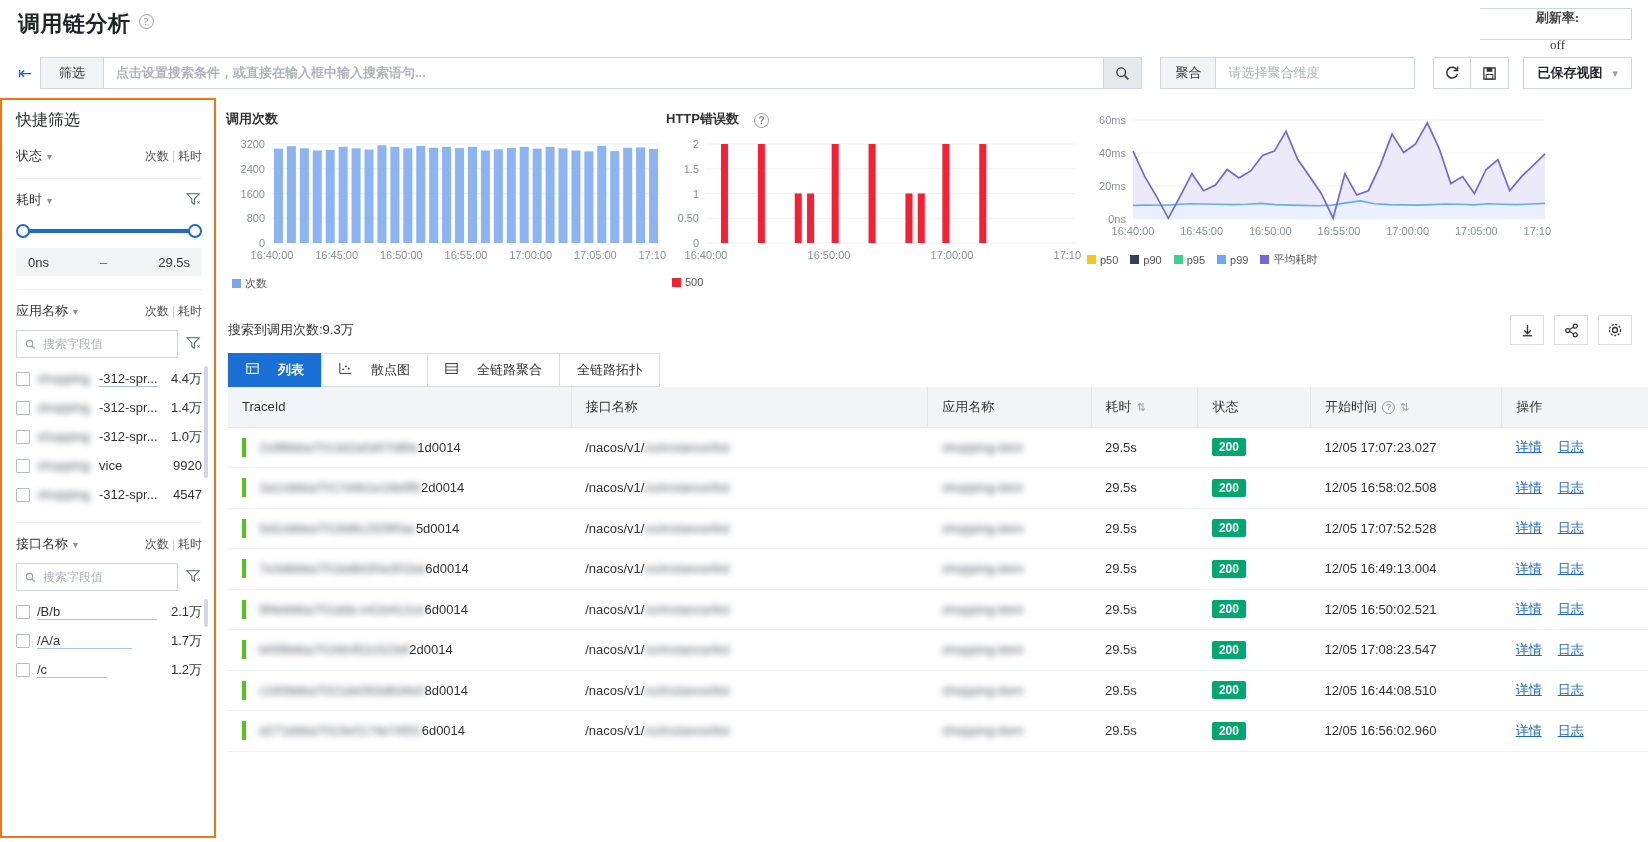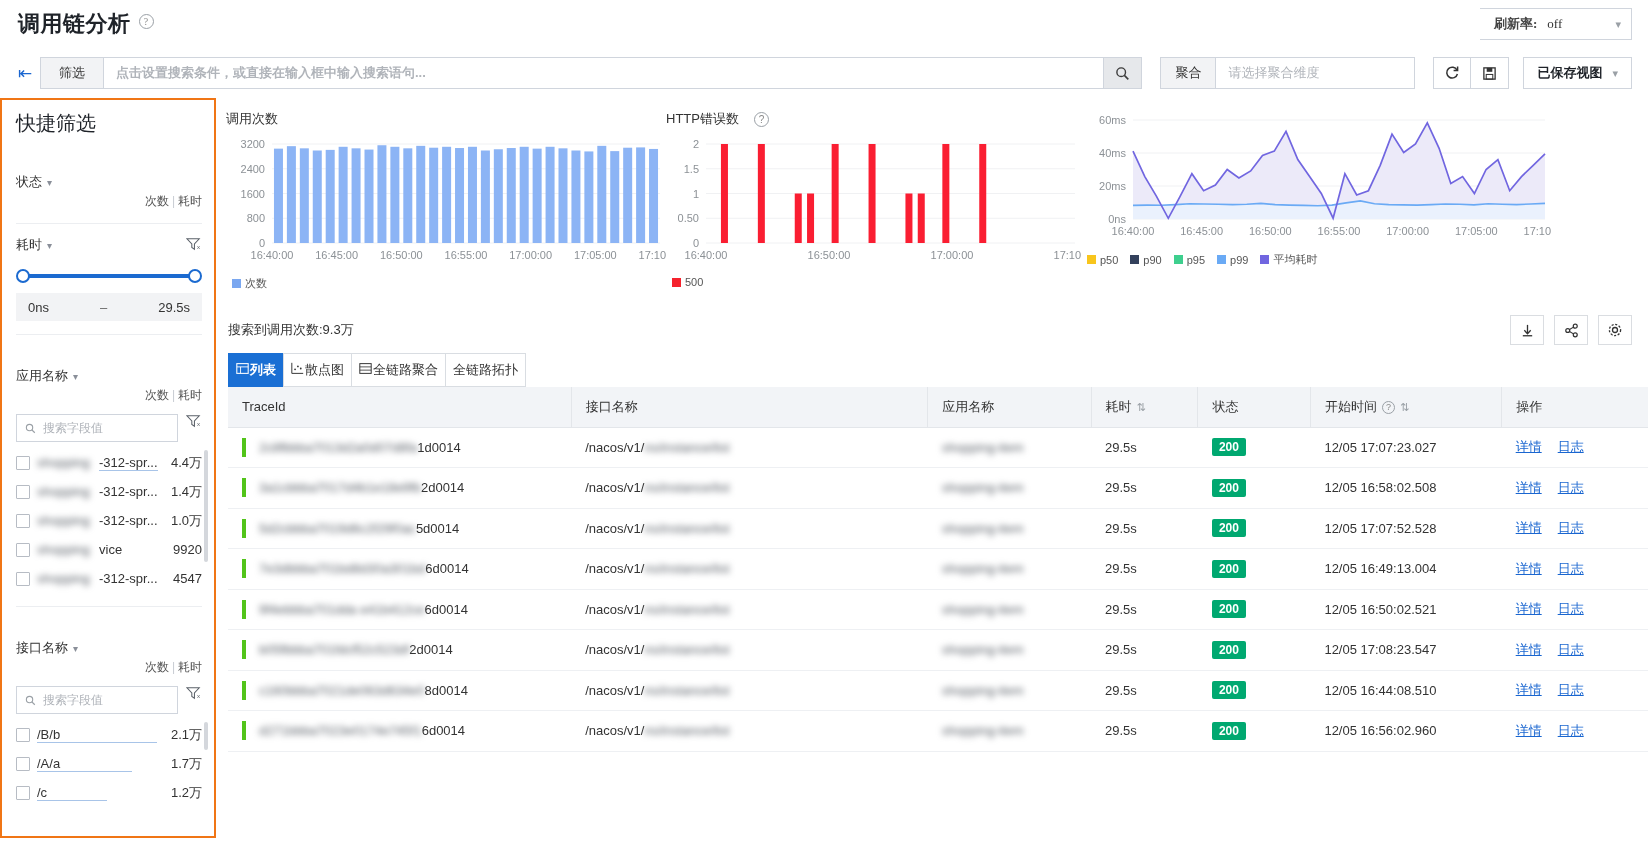--- a/index.html
+++ b/index.html
@@ -20,21 +20,21 @@
     font-size: 10px; color: #888; margin-left: 8px; position: relative; top: -3px;
   }
   .header-right { margin-left: auto; display: flex; align-items: center; padding-right: 16px; }
   .time-range {
     height: 32px; border: 1px solid #d0d5dd; display: flex; align-items: center;
     padding: 0 16px; font-size: 13px; color: #1f2329; font-weight: bold; min-width: 250px;
     background: #fff;
   }
   .refresh-box {
     height: 32px; border: 1px solid #d0d5dd; border-left: none; display: flex; align-items: center;
-    padding: 0 10px 0 14px; gap: 10px; background: #fff; min-width: 152px;
+    padding: 0 10px 0 14px; gap: 10px; background: #fff; min-width: 152px; flex-direction: column;
   }
   .refresh-label { color: #444; font-size: 13px; font-weight: bold; }
   .refresh-val { color: #333; font-size: 13px; }
   .caret { margin-left: auto; color: #9aa0a6; font-size: 11px; }
 
   
   .searchbar { height: 50px; display: flex; align-items: center; padding: 0 16px 0 10px; gap: 0; }
   .collapse-icon { width: 30px; display:flex; align-items:center; justify-content:center; color:#1a66d0; font-size: 17px; }
   .filter-label {
     height: 32px; background: #f2f3f5; border: 1px solid #d0d5dd; border-right: none;
@@ -68,25 +68,25 @@
 
   
   .body { display: flex; height: 740px; }
 
   
   .left-panel {
     width: 216px; border: 2px solid #f07515; border-left: 2px solid #f07515;
     padding: 10px 12px 0 14px; position: relative; overflow: hidden;
     background: #fff;
   }
-  .lp-title { font-size: 20px; color: #1f2329; margin-bottom: 16px; }
+  .lp-title { font-size: 16px; color: #1f2329; margin-bottom: 16px; }
   .sect-head { display: flex; align-items: center; margin-bottom: 10px; }
   .sect-name { font-size: 13px; color: #333; }
   .sect-name .chev { color: #8a8f99; font-size: 10px; margin-left: 5px; }
-  .sect-meta { margin-left: auto; font-size: 12px; color: #555; margin-top: 40px; }
+  .sect-meta { margin-left: auto; font-size: 12px; color: #555; }
   .sect-meta .sep { color: #c8ccd2; margin: 0 3px; }
   .filter-ico { margin-left: auto; color: #5b6169; font-size: 13px; }
 
   .cb-row { display: flex; align-items: center; height: 29px; font-size: 13px; position: relative; }
   .cb {
     width: 14px; height: 14px; border: 1px solid #b7bcc4; background: #fff; flex: none; border-radius: 1px;
   }
   .tag-bar { width: 3px; height: 13px; margin: 0 7px 0 9px; flex: none; }
   .cb-label { color: #333; }
   .cb-count { margin-left: auto; color: #333; font-size: 13px; }
@@ -105,51 +105,51 @@
   .range-box {
     margin-top: 15px; height: 28px; background: #f2f3f5; display: flex; align-items: center;
     padding: 0 12px; font-size: 13px; color: #333;
   }
   .range-box .dash { margin: 0 auto; color: #666; }
 
   .field-search {
     height: 28px; border: 1px solid #d0d5dd; display: flex; align-items: center; gap: 7px;
     padding: 0 8px; width: 162px; color: #b0b4ba; font-size: 12px;
   }
-  .fs-row { display: flex; align-items: flex-start; gap: 8px; margin-bottom: 6px; }
+  .fs-row { display: flex; align-items: center; gap: 8px; margin-bottom: 6px; }
   .blur-txt {
     filter: blur(3.4px); color: #5b6169; display: inline-block;
   }
   .underline-link { border-bottom: 1px solid #a8c4e8; color: #333; }
 
   
   .right-panel { flex: 1; overflow: hidden; }
 
   .charts-row { display: flex; height: 205px; padding: 12px 12px 0 10px; gap: 0; }
   .chart-card { position: relative; }
-  .chart-title { font-size: 13px; color: #333; margin-bottom: 6px; display: flex; align-items: center; gap: 7px; }
+  .chart-title { font-size: 13px; color: #333; margin-bottom: 6px; display: flex; align-items: flex-end; gap: 7px; font-weight: bold; }
   .chart-sub { color: #555; }
   .chart-body { position: relative; }
   .legend { display: flex; gap: 12px; align-items: center; margin-top: 7px; font-size: 11px; color: #555; }
   .legend-item { display: flex; align-items: center; gap: 4px; }
   .legend-swatch { width: 9px; height: 9px; }
 
   
   .table-toolbar { display: flex; align-items: center; padding: 12px 16px 0 12px; height: 42px; text-align: center; }
   .result-count { font-size: 13px; color: #333; }
   .tb-icons { margin-left: auto; display: flex; gap: 10px; }
   .tb-icon {
     width: 34px; height: 30px; border: 1px solid #dadde1; background: #fff;
     display: flex; align-items: center; justify-content: center; color: #333; font-size: 14px;
   }
 
   .tabs { display: flex; padding-left: 12px; margin-top: 8px; }
   .tab {
-    height: 34px; border: 1px solid #d9dde2; display: flex; align-items: center; gap: 1px;
-    padding: 0 7px; font-size: 13px; color: #333; background: #fff; border-right: none;
+    height: 34px; border: 1px solid #d9dde2; display: flex; align-items: center; gap: 19px;
+    padding: 0 17px; font-size: 13px; color: #333; background: #fff; border-right: none;
   }
   .tab:last-child { border-right: 1px solid #d9dde2; }
   .tab.active { background: #1a6fd4; color: #fff; border-color: #1a6fd4; font-weight: bold; }
 
   table.dt { width: calc(100% - 12px); margin-left: 12px; border-collapse: collapse; table-layout: fixed; }
   table.dt th {
     background: #f2f4f7; font-size: 13px; font-weight: normal; color: #333; text-align: left;
     height: 40px; padding: 0 14px; border-right: 1px solid #e3e6ea; border-bottom: 1px solid #e3e6ea;
   }
   table.dt th:last-child { border-right: none; }

